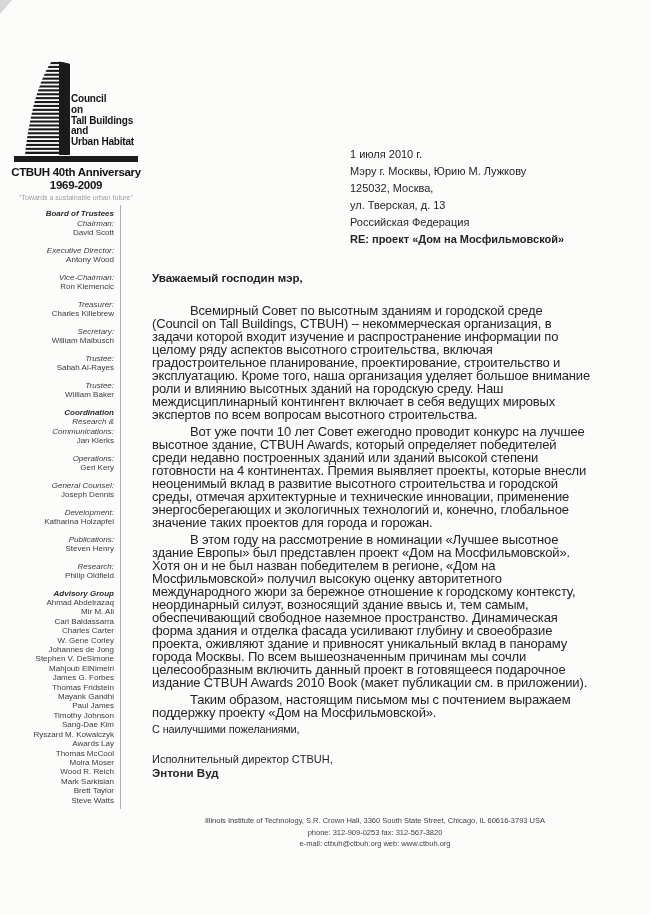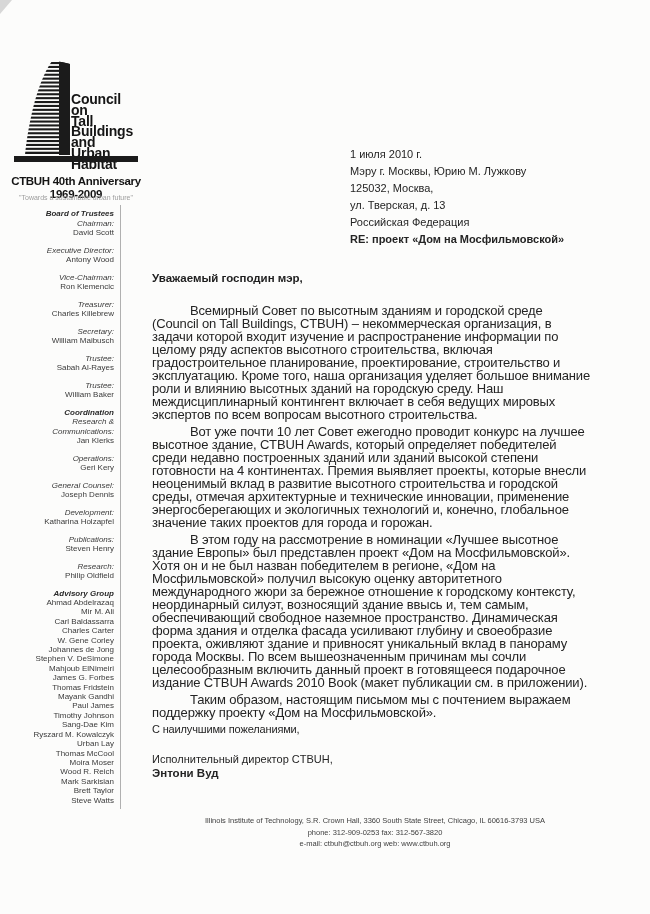--- a/index.html
+++ b/index.html
@@ -6,23 +6,23 @@
   body{width:650px;height:914px;background:#e9e9e9;font-family:"Liberation Sans",sans-serif;}
   .page{position:relative;width:650px;height:914px;background:#fcfcfb;overflow:hidden;}
 
   
   .corner-mark{position:absolute;left:0;top:0;width:12px;height:14px;background:#555;
     clip-path:polygon(0 0,100% 0,0 100%);opacity:.22;}
 
   
   .building{position:absolute;left:24px;top:61px;width:46px;height:94px;}
   .org-name{position:absolute;left:71px;top:94px;width:80px;font-weight:bold;
-    font-size:14px;line-height:10.8px;color:#151515;letter-spacing:-.2px;}
+    font-size:10px;line-height:10.8px;color:#151515;letter-spacing:-.2px;}
   .brand-bar{position:absolute;left:14px;top:156px;width:124px;height:6px;background:#1b1b1b;}
-  .anniversary{position:absolute;left:4px;top:175px;width:144px;text-align:center;
+  .anniversary{position:absolute;left:4px;top:166px;width:144px;text-align:center;
     font-weight:bold;font-size:11.5px;line-height:12.5px;color:#141414;letter-spacing:-.3px;}
   .tagline{position:absolute;left:4px;top:194px;width:144px;text-align:center;
     font-size:7px;color:#9d9d9d;}
 
   
   .sidebar{position:absolute;left:6px;top:209px;width:108px;text-align:right;
     font-size:8px;line-height:9.5px;color:#3a3a3a;}
   .sb-group{margin-bottom:8px;}
   .sb-heading{font-weight:bold;font-style:italic;color:#2b2b2b;}
   .sb-label{font-style:italic;}
@@ -169,21 +169,21 @@
         <div class="sb-adv-name">Johannes de Jong</div>
         <div class="sb-adv-name">Stephen V. DeSimone</div>
         <div class="sb-adv-name">Mahjoub ElNimeiri</div>
         <div class="sb-adv-name">James G. Forbes</div>
         <div class="sb-adv-name">Thomas Fridstein</div>
         <div class="sb-adv-name">Mayank Gandhi</div>
         <div class="sb-adv-name">Paul James</div>
         <div class="sb-adv-name">Timothy Johnson</div>
         <div class="sb-adv-name">Sang-Dae Kim</div>
         <div class="sb-adv-name">Ryszard M. Kowalczyk</div>
-        <div class="sb-adv-name">Urban Lay</div>
+        <div class="sb-adv-name">Awards Lay</div>
         <div class="sb-adv-name">Thomas McCool</div>
         <div class="sb-adv-name">Moira Moser</div>
         <div class="sb-adv-name">Wood R. Reich</div>
         <div class="sb-adv-name">Mark Sarkisian</div>
         <div class="sb-adv-name">Brett Taylor</div>
         <div class="sb-adv-name">Steve Watts</div>
       </div>
     </div>
   <div class="divider"></div>
 

